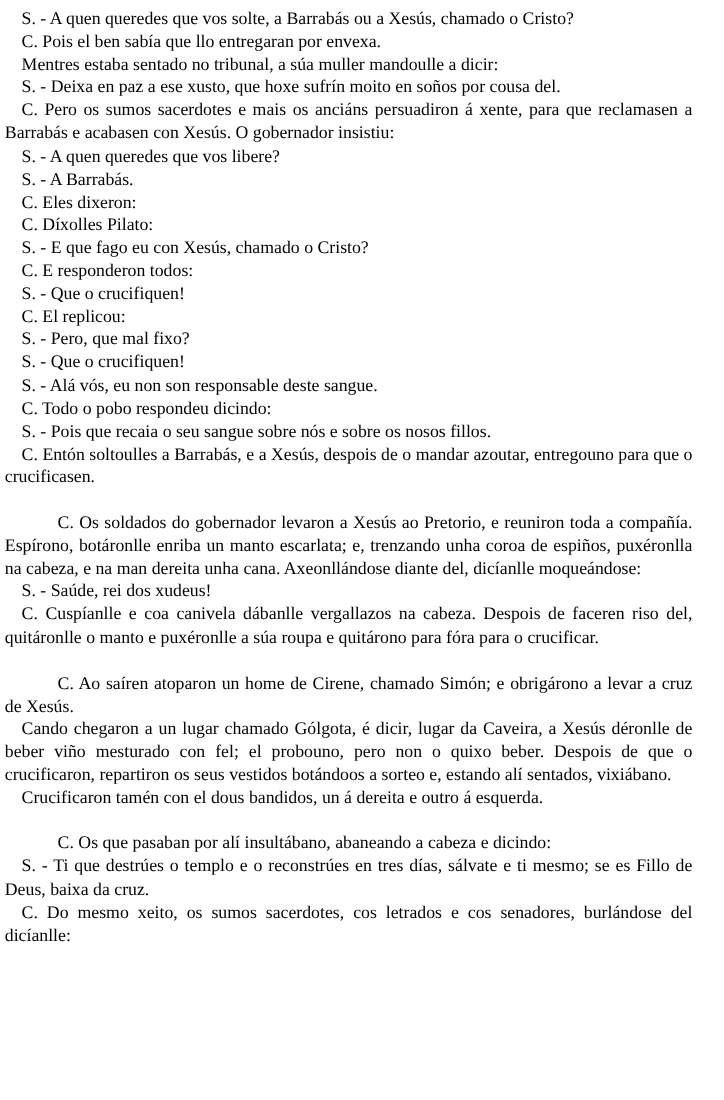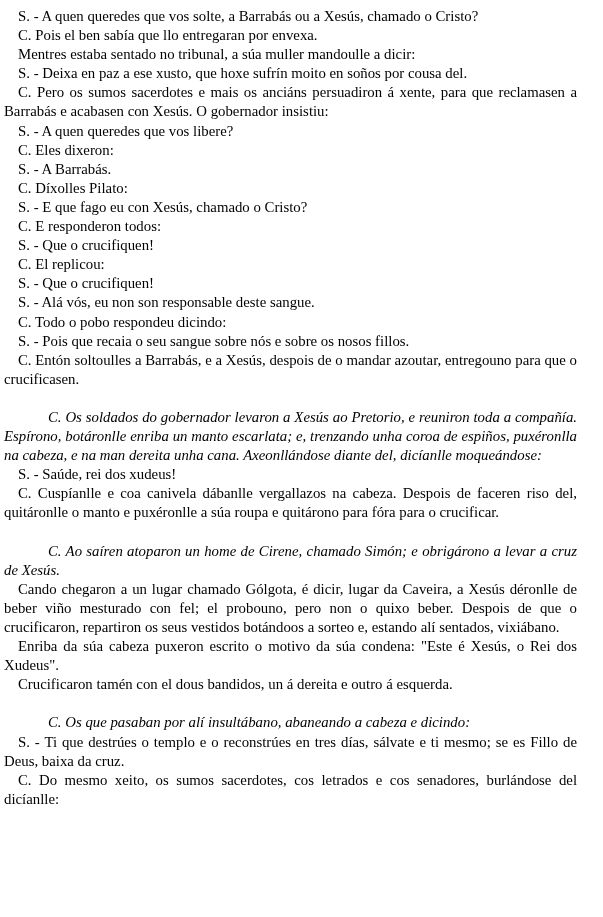--- a/index.html
+++ b/index.html
@@ -21,53 +21,52 @@
     line-height: 19.1px;
     text-align: justify;
   }
   p.para {
     margin: 0;
     padding: 0;
     text-indent: 14px;
   }
   p.para.indent-large {
     text-indent: 44px;
-    font-style: italic;
   }
   p.para.space-before {
     margin-top: 19.1px;
   }
 </style>
 </head>
 <body>
 
 <div class="page">
   <div id="document-body">
       <p class="para">S. - A quen queredes que vos solte, a Barrabás ou a Xesús, chamado o Cristo?</p>
       <p class="para">C. Pois el ben sabía que llo entregaran por envexa.</p>
       <p class="para">Mentres estaba sentado no tribunal, a súa muller mandoulle a dicir:</p>
       <p class="para">S. - Deixa en paz a ese xusto, que hoxe sufrín moito en soños por cousa del.</p>
       <p class="para">C. Pero os sumos sacerdotes e mais os anciáns persuadiron á xente, para que reclamasen a Barrabás e acabasen con Xesús. O gobernador insistiu:</p>
       <p class="para">S. - A quen queredes que vos libere?</p>
+      <p class="para">S. - A Barrabás.</p>
       <p class="para">C. Eles dixeron:</p>
-      <p class="para">S. - A Barrabás.</p>
       <p class="para">C. Díxolles Pilato:</p>
       <p class="para">S. - E que fago eu con Xesús, chamado o Cristo?</p>
       <p class="para">C. E responderon todos:</p>
       <p class="para">S. - Que o crucifiquen!</p>
       <p class="para">C. El replicou:</p>
+      <p class="para">S. - Pero, que mal fixo?</p>
       <p class="para">S. - Que o crucifiquen!</p>
       <p class="para">S. - Alá vós, eu non son responsable deste sangue.</p>
       <p class="para">C. Todo o pobo respondeu dicindo:</p>
       <p class="para">S. - Pois que recaia o seu sangue sobre nós e sobre os nosos fillos.</p>
       <p class="para">C. Entón soltoulles a Barrabás, e a Xesús, despois de o mandar azoutar, entregouno para que o crucificasen.</p>
       <p class="para indent-large space-before">C. Os soldados do gobernador levaron a Xesús ao Pretorio, e reuniron toda a compañía. Espírono, botáronlle enriba un manto escarlata; e, trenzando unha coroa de espiños, puxéronlla na cabeza, e na man dereita unha cana. Axeonllándose diante del, dicíanlle moqueándose:</p>
       <p class="para">S. - Saúde, rei dos xudeus!</p>
       <p class="para">C. Cuspíanlle e coa canivela dábanlle vergallazos na cabeza. Despois de faceren riso del, quitáronlle o manto e puxéronlle a súa roupa e quitárono para fóra para o crucificar.</p>
       <p class="para indent-large space-before">C. Ao saíren atoparon un home de Cirene, chamado Simón; e obrigárono a levar a cruz de Xesús.</p>
       <p class="para">Cando chegaron a un lugar chamado Gólgota, é dicir, lugar da Caveira, a Xesús déronlle de beber viño mesturado con fel; el probouno, pero non o quixo beber. Despois de que o crucificaron, repartiron os seus vestidos botándoos a sorteo e, estando alí sentados, vixiábano.</p>
-      <p class="para">Enriba da súa cabeza puxeron escrito o motivo da súa condena: "Este é Xesús, o Rei dos Xudeus".</p>
       <p class="para">Crucificaron tamén con el dous bandidos, un á dereita e outro á esquerda.</p>
       <p class="para indent-large space-before">C. Os que pasaban por alí insultábano, abaneando a cabeza e dicindo:</p>
       <p class="para">S. - Ti que destrúes o templo e o reconstrúes en tres días, sálvate e ti mesmo; se es Fillo de Deus, baixa da cruz.</p>
       <p class="para">C. Do mesmo xeito, os sumos sacerdotes, cos letrados e cos senadores, burlándose del dicíanlle:</p>
     </div>
 </div>
 
 </body></html>

